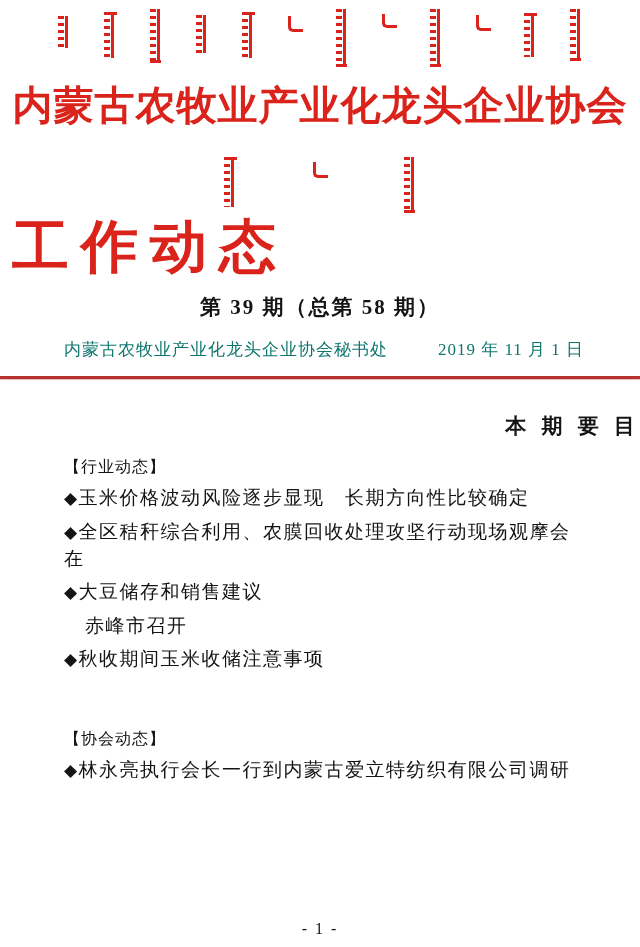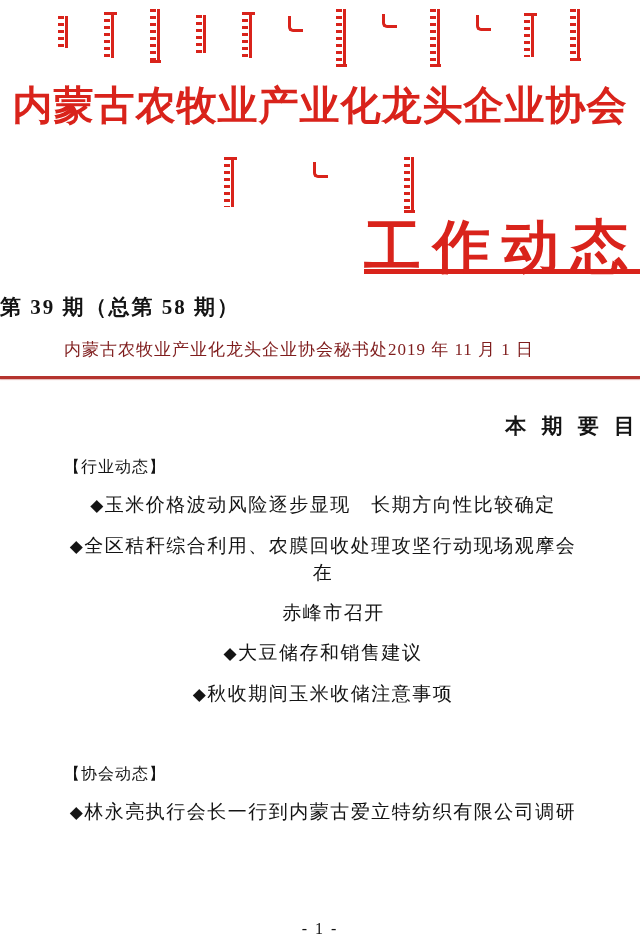--- a/index.html
+++ b/index.html
@@ -31,45 +31,44 @@
   .mn-s { width:15px; border-left:3px solid var(--red);
           border-bottom:3px solid var(--red); border-bottom-left-radius:5px; }
 
   
   .org-name {
     margin-top:13px; text-align:center; color:var(--red);
     font-size:40px; font-weight:bold; letter-spacing:1px; line-height:1.15;
     white-space:nowrap;
   }
   .bulletin-title {
-    margin-top:2px; text-align:right; color:var(--red);
+    margin-top:2px; text-align:left; color:var(--red);
     font-size:57px; font-weight:bold; letter-spacing:12px; line-height:1.05;
     text-indent:12px; 
-    text-decoration:underline;
   }
   .issue-line {
-    margin-top:16px; text-align:left; color:var(--ink);
+    margin-top:16px; text-align:center; color:var(--ink);
     font-size:21px; font-weight:bold; letter-spacing:2px;
   }
   .publisher-row {
-    display:flex; justify-content:flex-start; align-items:baseline;
-    margin:17px 56px 0 64px; font-size:17px; letter-spacing:1px; color:#7f1d1d;
+    display:flex; justify-content:space-between; align-items:baseline;
+    margin:17px 56px 0 64px; font-size:17px; letter-spacing:1px; color:#0f766e;
   }
   .rule { margin-top:15px; height:3px; background:var(--rule-red);
           box-shadow:0 1px 1px rgba(181,52,46,.35); }
 
   
   .toc-title {
     margin-top:33px; text-align:right; font-size:21px; font-weight:bold;
     letter-spacing:5px; color:var(--ink);
   }
   .toc { margin:0 58px 0 64px; font-size:19px; color:var(--ink); }
   .sec-heading { margin-top:17px; font-size:16px; font-weight:normal; letter-spacing:1px; }
   .sec-heading.sec2 { margin-top:56px; }
-  .toc-line { margin-top:14px; line-height:26px; letter-spacing:1.5px;text-align:center; }
+  .toc-line { margin-top:7px; line-height:26px; letter-spacing:1.5px; }
   .toc-line .bullet { font-size:17px; }
   .toc-line.cont { padding-left:21px; }
 
   .footer {
     position:absolute; left:0; right:0; bottom:9px;
     text-align:center; font-size:16px; color:var(--ink); letter-spacing:2px;
   }
 </style>
 </head>
 <body>
@@ -112,23 +111,23 @@
 
   <div class="toc-title">本 期 要 目</div>
 
   <div class="toc">
 
     <div class="sec-heading">【行业动态】</div>
 
     <div class="toc-line"><span class="bullet">◆</span><span>玉米价格波动风险逐步显现　长期方向性比较确定</span></div>
 
     <div class="toc-line"><span class="bullet">◆</span><span>全区秸秆综合利用、农膜回收处理攻坚行动现场观摩会在</span></div>
+    <div class="toc-line"><span class="bullet">◆</span><span>大豆储存和销售建议</span></div>
+
     <div class="toc-line cont"><span>赤峰市召开</span></div>
-
-    <div class="toc-line"><span class="bullet">◆</span><span>大豆储存和销售建议</span></div>
 
     <div class="toc-line"><span class="bullet">◆</span><span>秋收期间玉米收储注意事项</span></div>
 
     <div class="sec-heading sec2">【协会动态】</div>
 
     <div class="toc-line"><span class="bullet">◆</span><span>林永亮执行会长一行到内蒙古爱立特纺织有限公司调研</span></div>
 
 
   </div>
 

